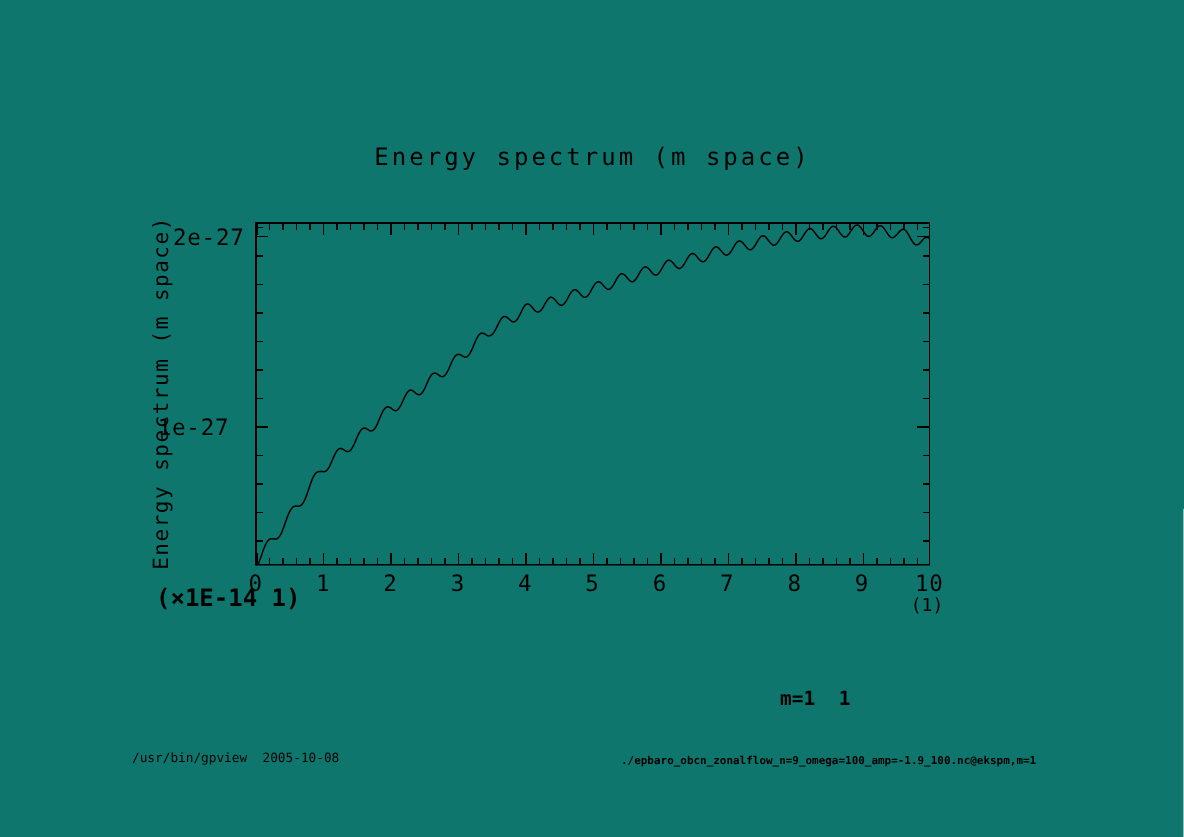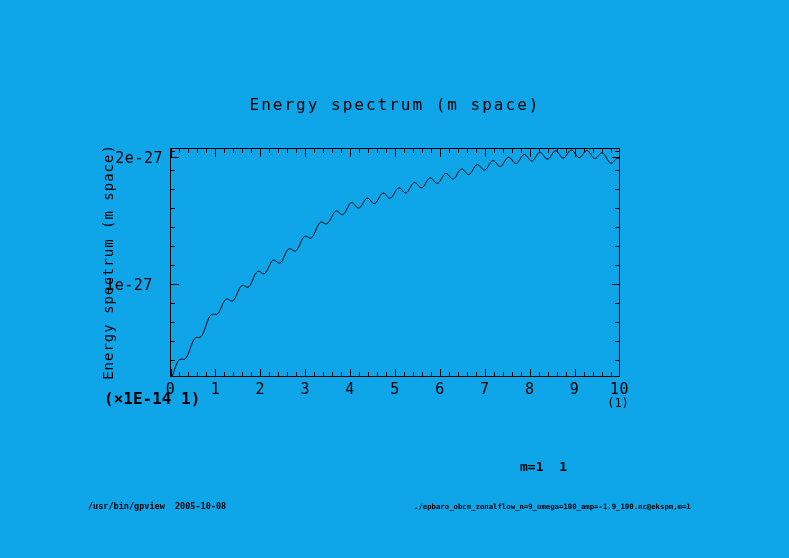--- a/index.html
+++ b/index.html
@@ -1,37 +1,37 @@
 <!DOCTYPE html>
 <html><head>
 <meta charset="utf-8">
 <style>
   html,body{margin:0;padding:0;background:#fff;}
   .canvas{
-    position:relative;width:789px;height:558px;background:#0ea5e9;
+    position:relative;width:789px;height:558px;background:#0f766e;
     font-family:"DejaVu Sans Mono",monospace;color:#000;overflow:hidden;
   }
   .abs{position:absolute;white-space:pre;}
   .chart-title{
     left:170px;top:95px;width:450px;text-align:center;
     font-size:16px;letter-spacing:2px;
   }
   .y-axis-title{
     left:108px;top:262px;transform:translate(-50%,-50%) rotate(-90deg);
     font-size:14px;letter-spacing:1px;white-space:nowrap;
   }
   .plot-svg{position:absolute;left:170px;top:148px;}
   .tick-label{position:absolute;font-size:15px;letter-spacing:0.5px;white-space:pre;}
   .y-tick-label{width:68px;text-align:right;}
   .x-tick-label{width:40px;text-align:center;}
   .y-unit-note{left:104px;top:389px;font-size:16px;font-weight:bold;}
   .x-unit-note{left:601px;top:396px;width:34px;text-align:center;font-size:12px;}
   .x-axis-title{left:170px;top:413px;width:450px;text-align:center;font-size:14px;letter-spacing:1px;}
   .legend-label{left:520px;top:459px;font-size:13px;font-weight:bold;}
-  .footer-left{left:88px;top:501px;font-size:8.5px;font-weight:bold;text-align:center;}
+  .footer-left{left:88px;top:501px;font-size:8.5px;font-weight:normal;text-align:center;}
   .footer-right{left:414px;top:502px;width:280px;font-size:7.3px;font-weight:bold;}
 </style>
 </head>
 <body>
 
 <div class="canvas">
 
   <div class="abs chart-title">Energy spectrum (m space)</div>
 
   <div class="abs y-axis-title">Energy spectrum (m space)</div>

